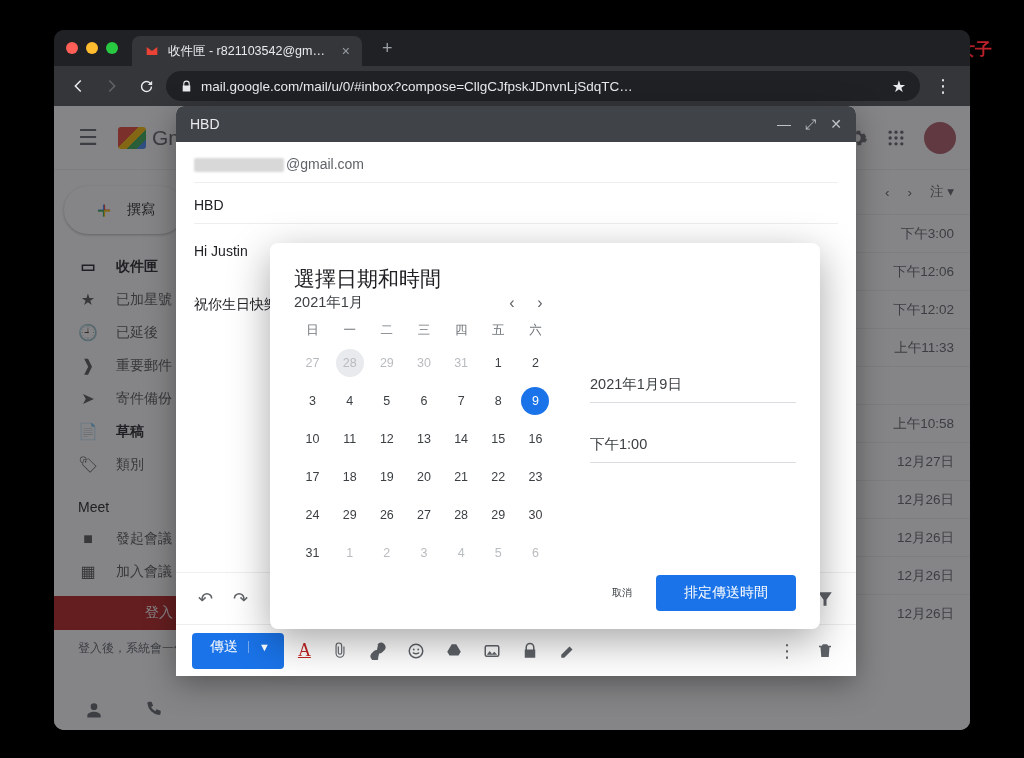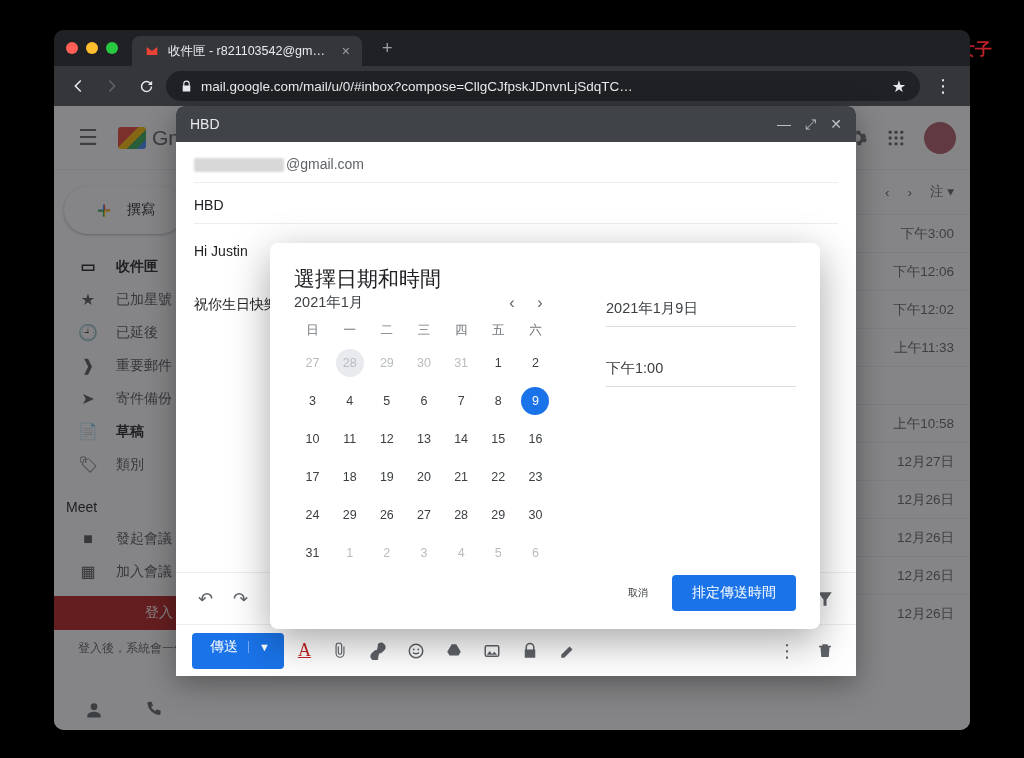--- a/index.html
+++ b/index.html
@@ -46,21 +46,21 @@
 .topicons{ margin-left:auto; display:flex; align-items:center; gap:18px; color:#5f6368; font-size:20px;}
 .avatar{width:32px;height:32px;border-radius:50%;background:#b05765;}
 
 .gmail-body{ display:flex; height:calc(100% - 64px);}
 .sidebar{ width:210px; padding-top:10px; font-size:14px; color:#202124;}
 .compose{ margin:6px 10px 16px 10px; width:120px; height:48px; border-radius:24px; background:#fff; box-shadow:0 1px 3px rgba(0,0,0,.3); display:flex; align-items:center; justify-content:center; gap:12px; font-weight:500;}
 .compose .plus{ font-size:22px; background: conic-gradient(#ea4335 0 25%, #fbbc04 0 50%, #34a853 0 75%, #4285f4 0); -webkit-background-clip:text; color:transparent; font-weight:bold;}
 .sbitem{ display:flex; align-items:center; gap:18px; padding:7px 12px 7px 24px; color:#555; border-radius:0 16px 16px 0;}
 .sbitem .ic{width:20px; text-align:center; font-size:16px;}
 .sbitem.bold{font-weight:bold; color:#202124;}
-.sbhead{ padding:18px 0 8px 12px; font-weight:500; color:#202124;}
+.sbhead{ padding:18px 0 8px 24px; font-weight:500; color:#202124;}
 .signin{ margin:8px 0 0 0; background:#b91c1c; color:#fff; text-align:center; padding:8px 0; font-size:14px;}
 .sbnote{ font-size:12px; color:#5f6368; padding:10px 0 0 24px;}
 .sbfoot{ position:absolute; bottom:10px; left:0; width:210px; display:flex; gap:40px; padding-left:30px; color:#5f6368;}
 
 .inbox{ flex:1; font-size:13.5px; color:#202124; position:relative;}
 .inboxbar{ height:44px; display:flex; align-items:center; padding:0 16px; color:#5f6368; gap:18px;}
 .inboxbar .spacer{flex:1;}
 .rows{ }
 .row{ display:flex; align-items:center; height:38px; padding:0 16px; border-top:1px solid #eceff1; gap:12px;}
 .row .chk{width:16px;height:16px;border:2px solid #bbb;border-radius:2px;}
@@ -80,36 +80,36 @@
 .composebody .sub{ padding:6px 0 10px 0; border-bottom:1px solid #eee;}
 .composebody .msg{ flex:1; padding-top:6px; line-height:1.9;}
 .composetool{ height:52px; display:flex; align-items:center; padding:0 16px; gap:8px;border-top:1px solid #eee;}
 .sendbtn{ background:#1a73e8; color:#fff; height:36px; padding:0 14px 8px 18px; border-radius:4px; display:flex; align-items:center; gap:10px; font-size:14px; font-weight:500;}
 .sendbtn .dd{border-left:1px solid rgba(255,255,255,.4); padding-left:10px; font-size:11px;}
 .tic{ color:#5f6368; font-size:18px; padding:0 6px;}
 .tic.u{ text-decoration:underline; font-family:serif;}
 .composetool .spacer{flex:1;}
 .modal{ position:absolute; left:216px; top:137px; width:550px; background:#fff; border-radius:8px; box-shadow:0 12px 40px rgba(0,0,0,.35); padding:22px 24px 18px 24px;}
 .modal h2{ font-size:21px; font-weight:400; color:#202124; }
-.modalrow{ display:flex; gap:52px;}
+.modalrow{ display:flex; gap:36px;align-items:center;}
 .cal{ width:260px;}
 .calhd{ display:flex; align-items:center; font-size:14.5px; color:#3c4043; margin-bottom:10px;}
 .calhd .mn{flex:1;}
 .calhd .arr{ width:28px; text-align:center; color:#5f6368; font-size:16px;}
 .grid{ display:grid; grid-template-columns:repeat(7,1fr); text-align:center; font-size:12.5px; color:#3c4043; row-gap:10px;}
 .grid .wh{ color:#70757a; font-weight:500;}
 .grid .d{ width:28px; height:28px; line-height:28px; margin:auto; border-radius:50%;}
 .grid .muted{ color:#b9bcbf;}
 .grid .today{ background:#e8eaed;}
 .grid .sel{ background:#1a73e8; color:#fff;}
 .fields{ flex:1; padding-top:2px;}
 .field{ border-bottom:1px solid #dadce0; padding:4px 0 8px 0; font-size:14.5px; color:#3c4043; margin-bottom:28px;}
 .actions{ display:flex; justify-content:flex-end; gap:14px; margin-top:8px; align-items:center;}
 .btn-txt{ color:#3c4043; font-size:10px; padding:8px 10px;}
-.btn-pri{ background:#1a73e8; color:#fff; font-size:14px; padding:9px 20px; border-radius:4px; font-weight:500;}
+.btn-pri{ background:#1a73e8; color:#fff; font-size:14px; padding:9px 28px; border-radius:4px; font-weight:500;}
 
 svg{display:block;}
 </style>
 </head>
 <body>
 
 <div class="watermark">
     <span class="doll">👧</span>
     <span>塔科女子</span>
   </div>

